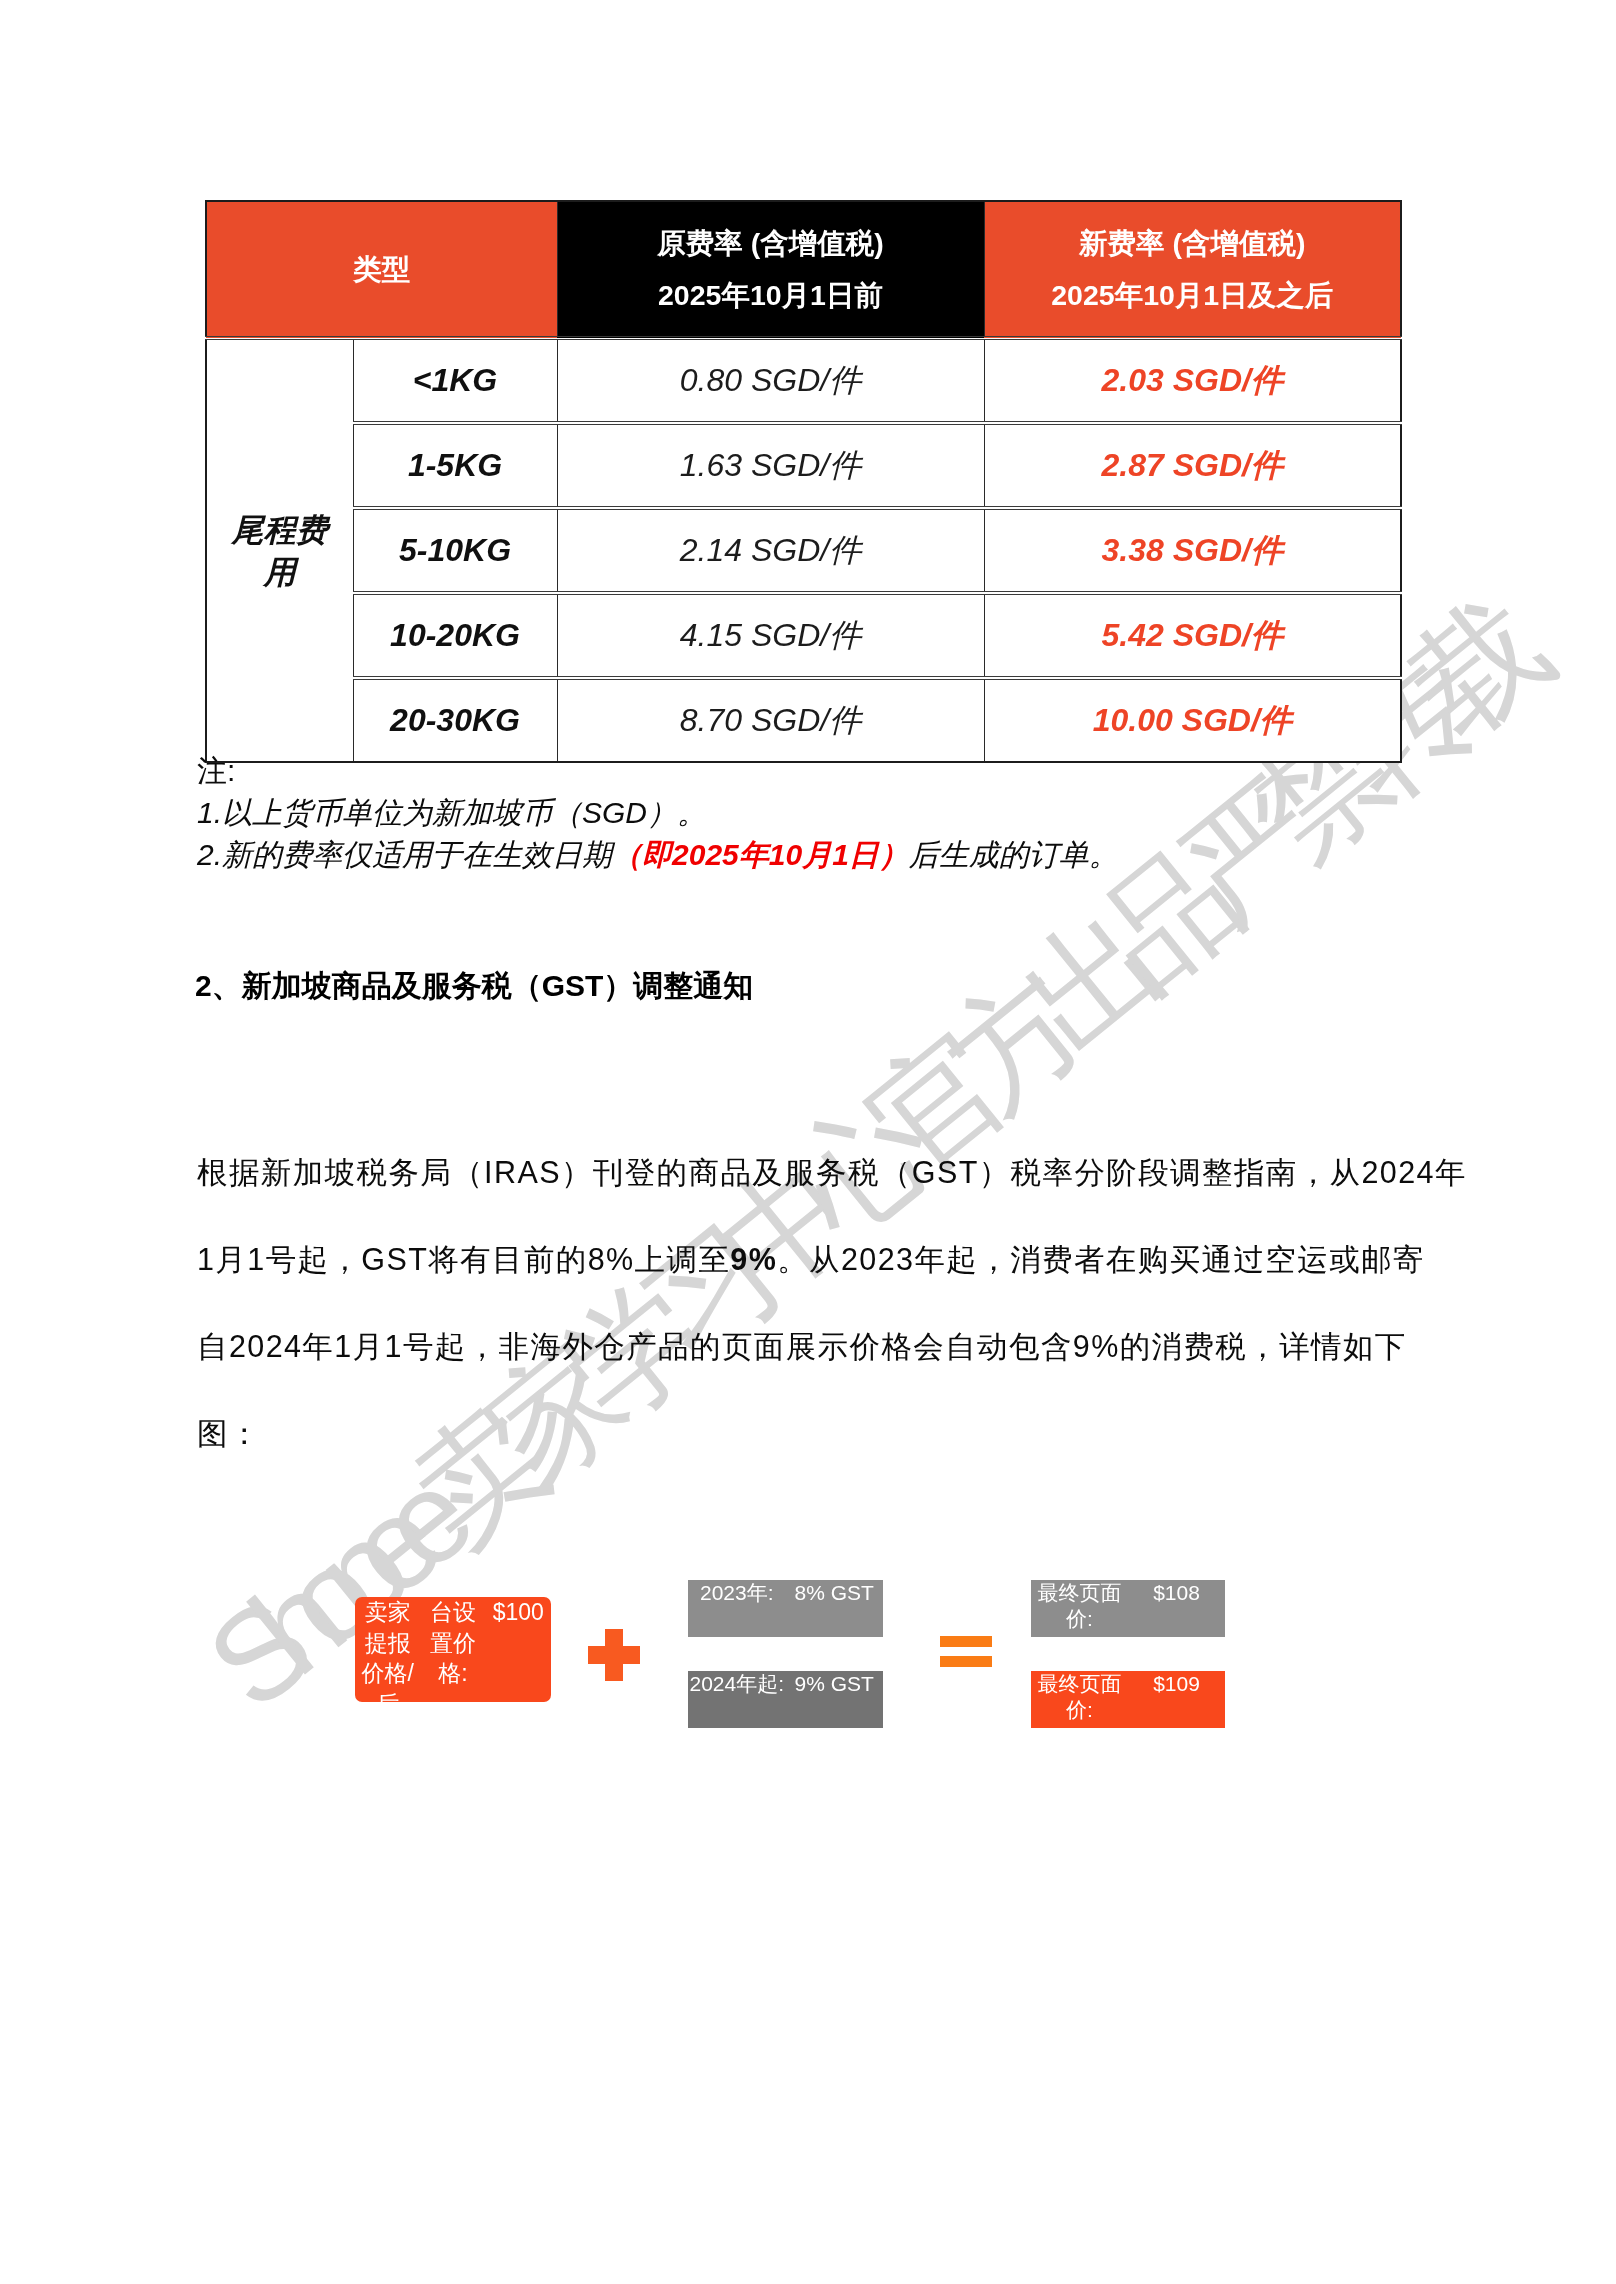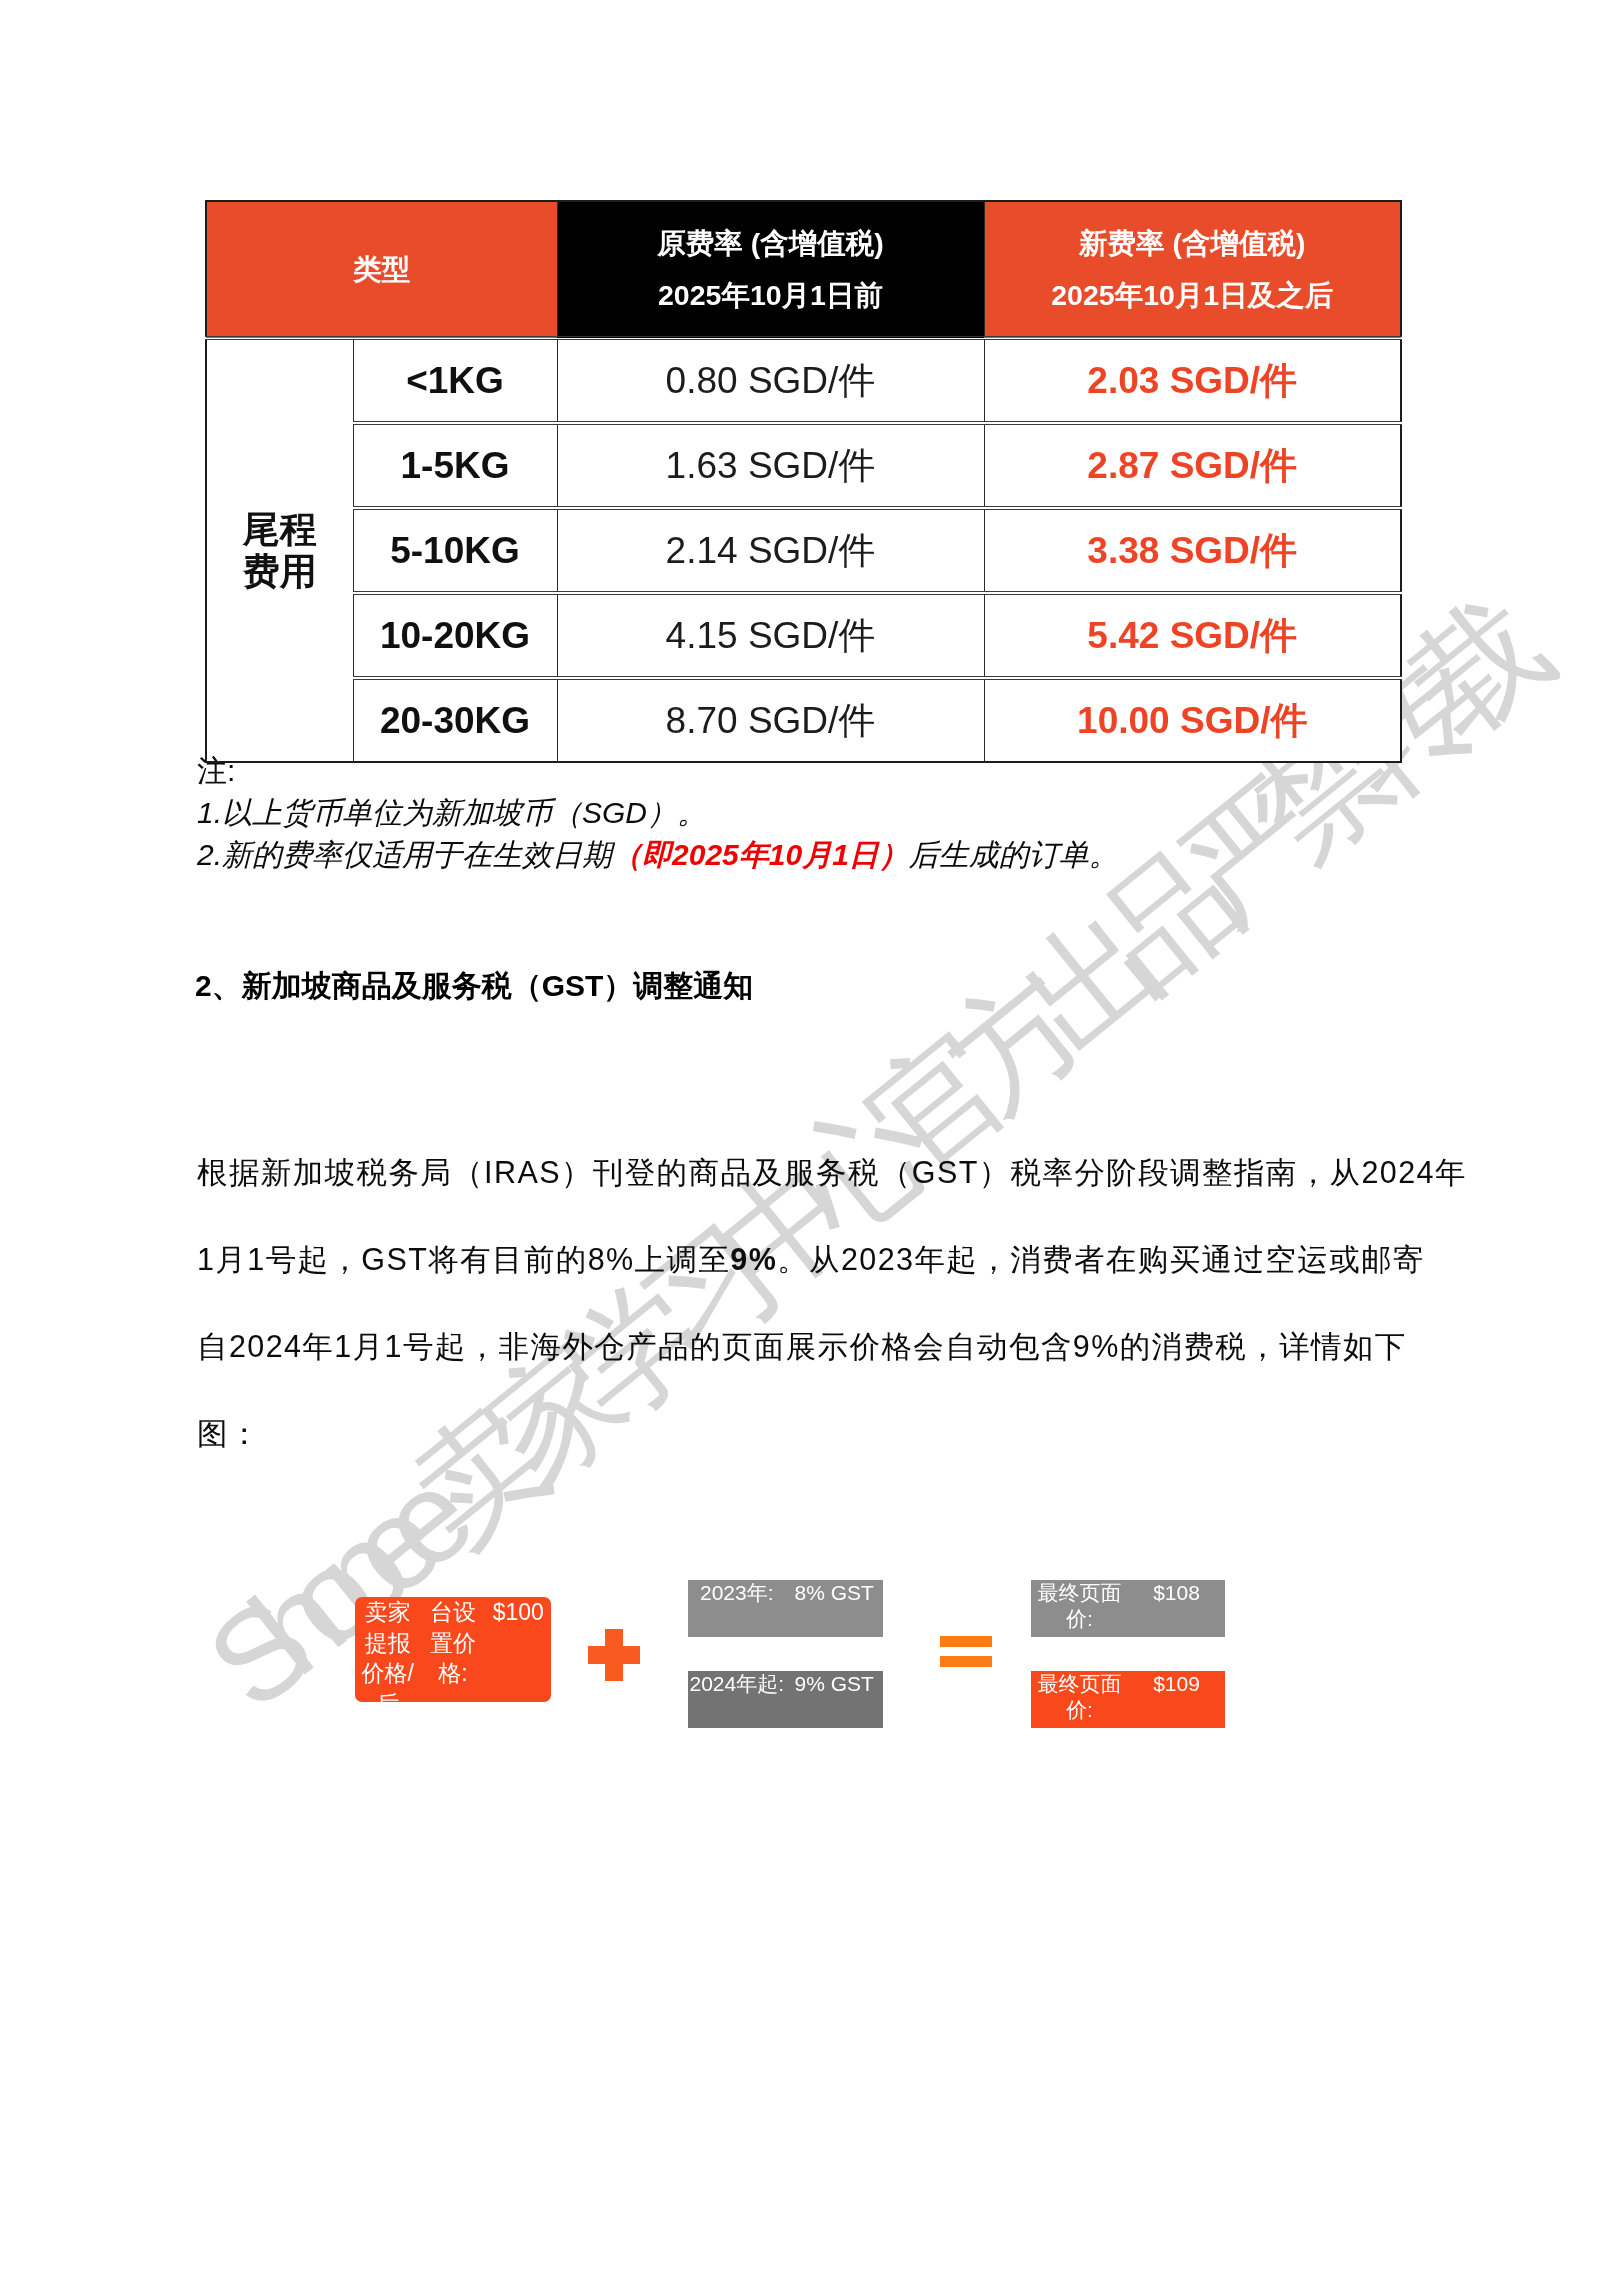--- a/index.html
+++ b/index.html
@@ -45,22 +45,23 @@
     color:#ffffff;
     font-size:28.5px;
     font-weight:700;
     line-height:52px;
   }
   th.hd-orange{background:#e94c2b;}
   th.hd-gray{background:#000000;}
   table.fee tbody td{
     height:81px;
     border-top:4.1px double #3a3a3a;
-    font-size:37px;
+    font-size:32px;
     background:#ffffff;
+    font-style:italic;
   }
   td.group-cell{font-weight:700;font-size:30px;}
   td.group-cell span{display:inline-block;width:102px;line-height:42px;}
   td.weight-cell{font-weight:700;color:#101010;}
   td.old-cell{color:#1c1c1c;font-weight:400;}
   td.new-cell{color:#ee4426;font-weight:700;}
   
   .notes{
     position:absolute;left:197px;top:750px;
     font-size:30px;line-height:42px;color:#0c0c0c;

